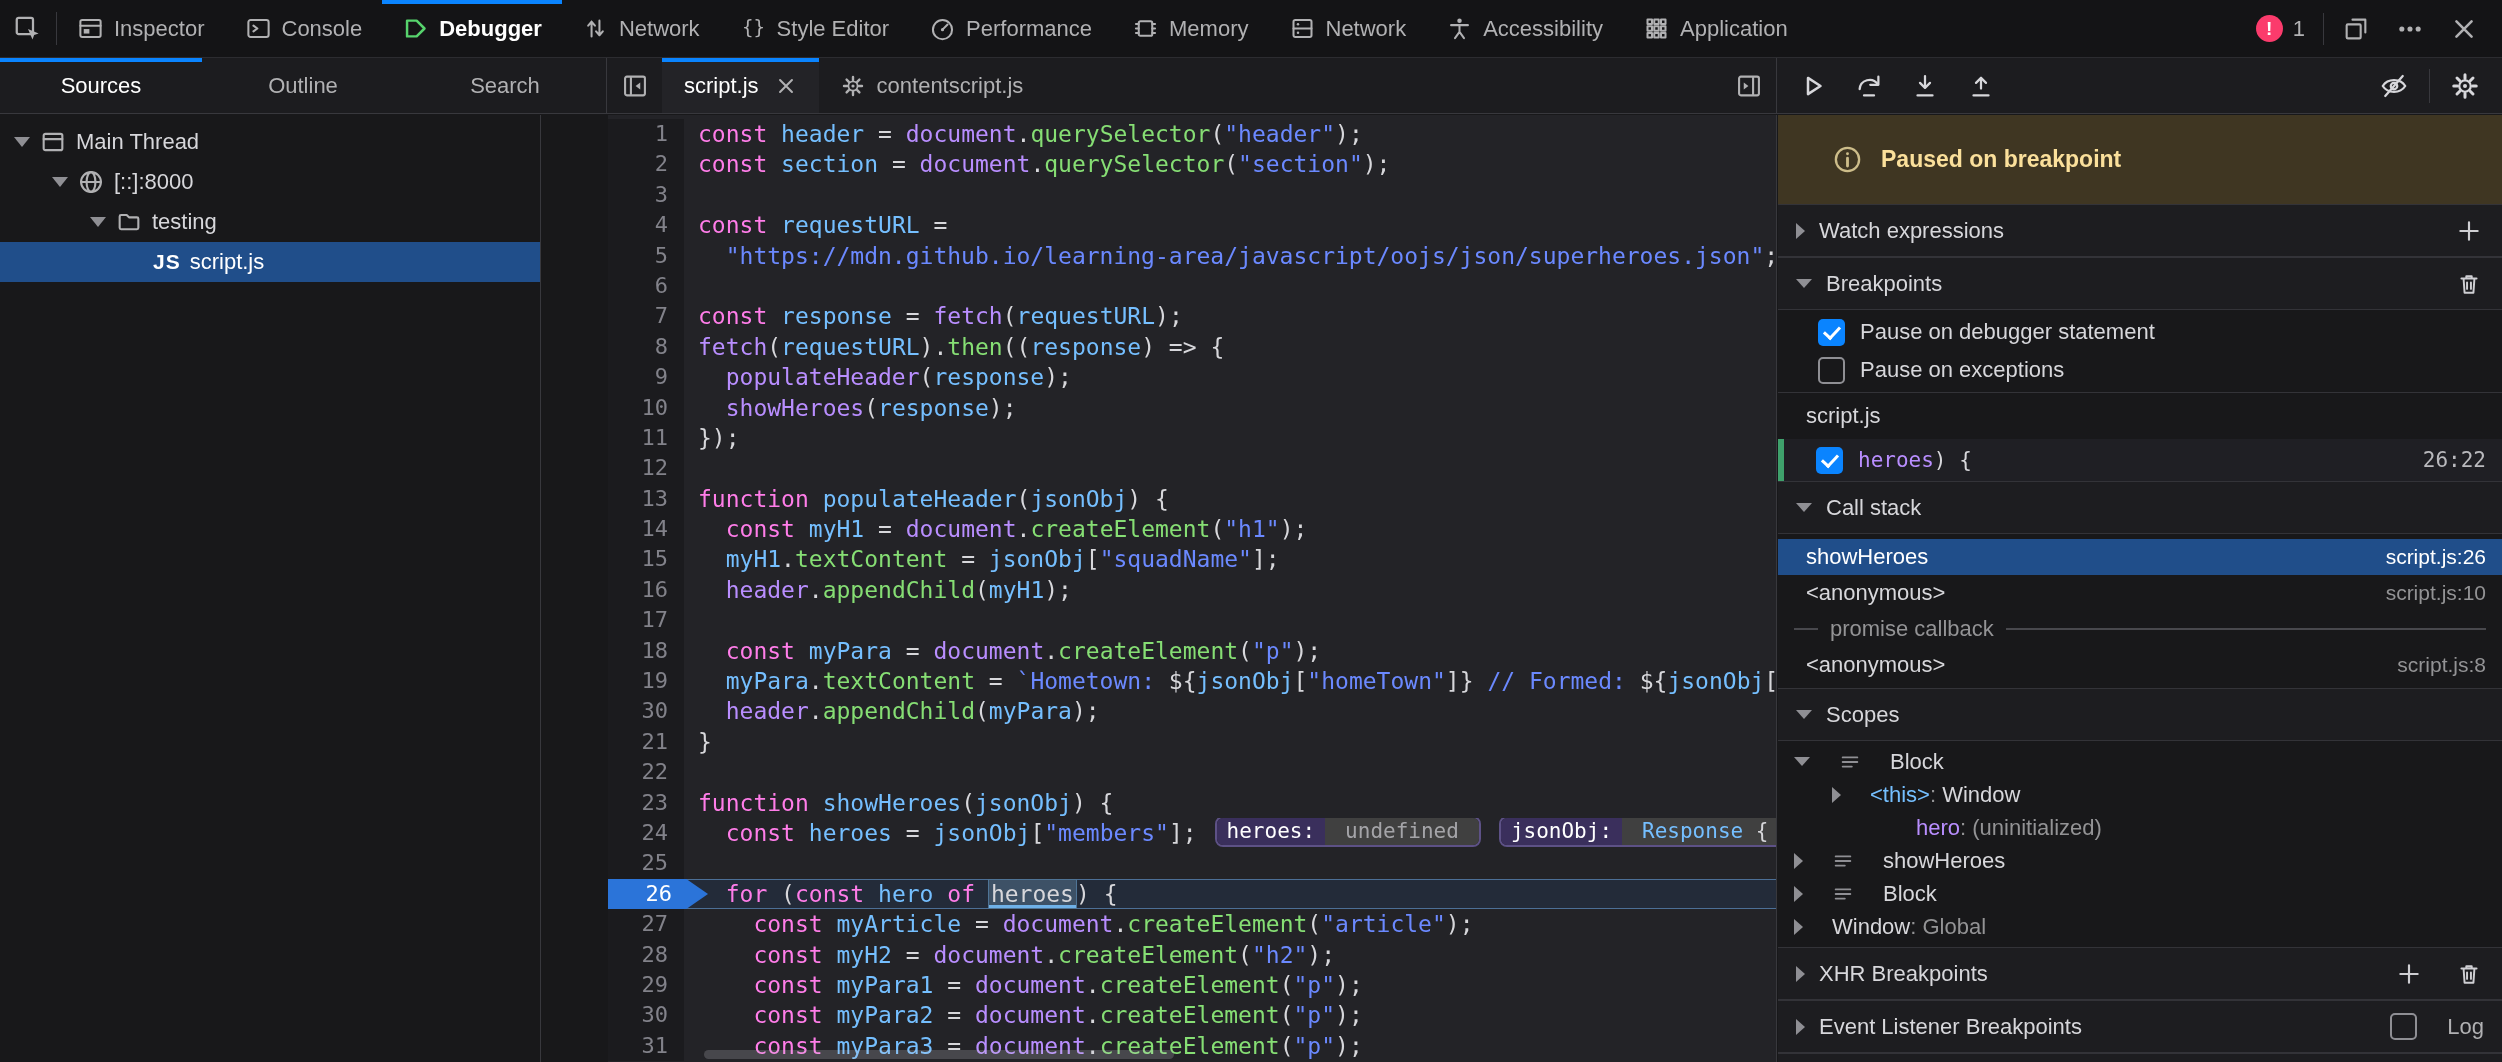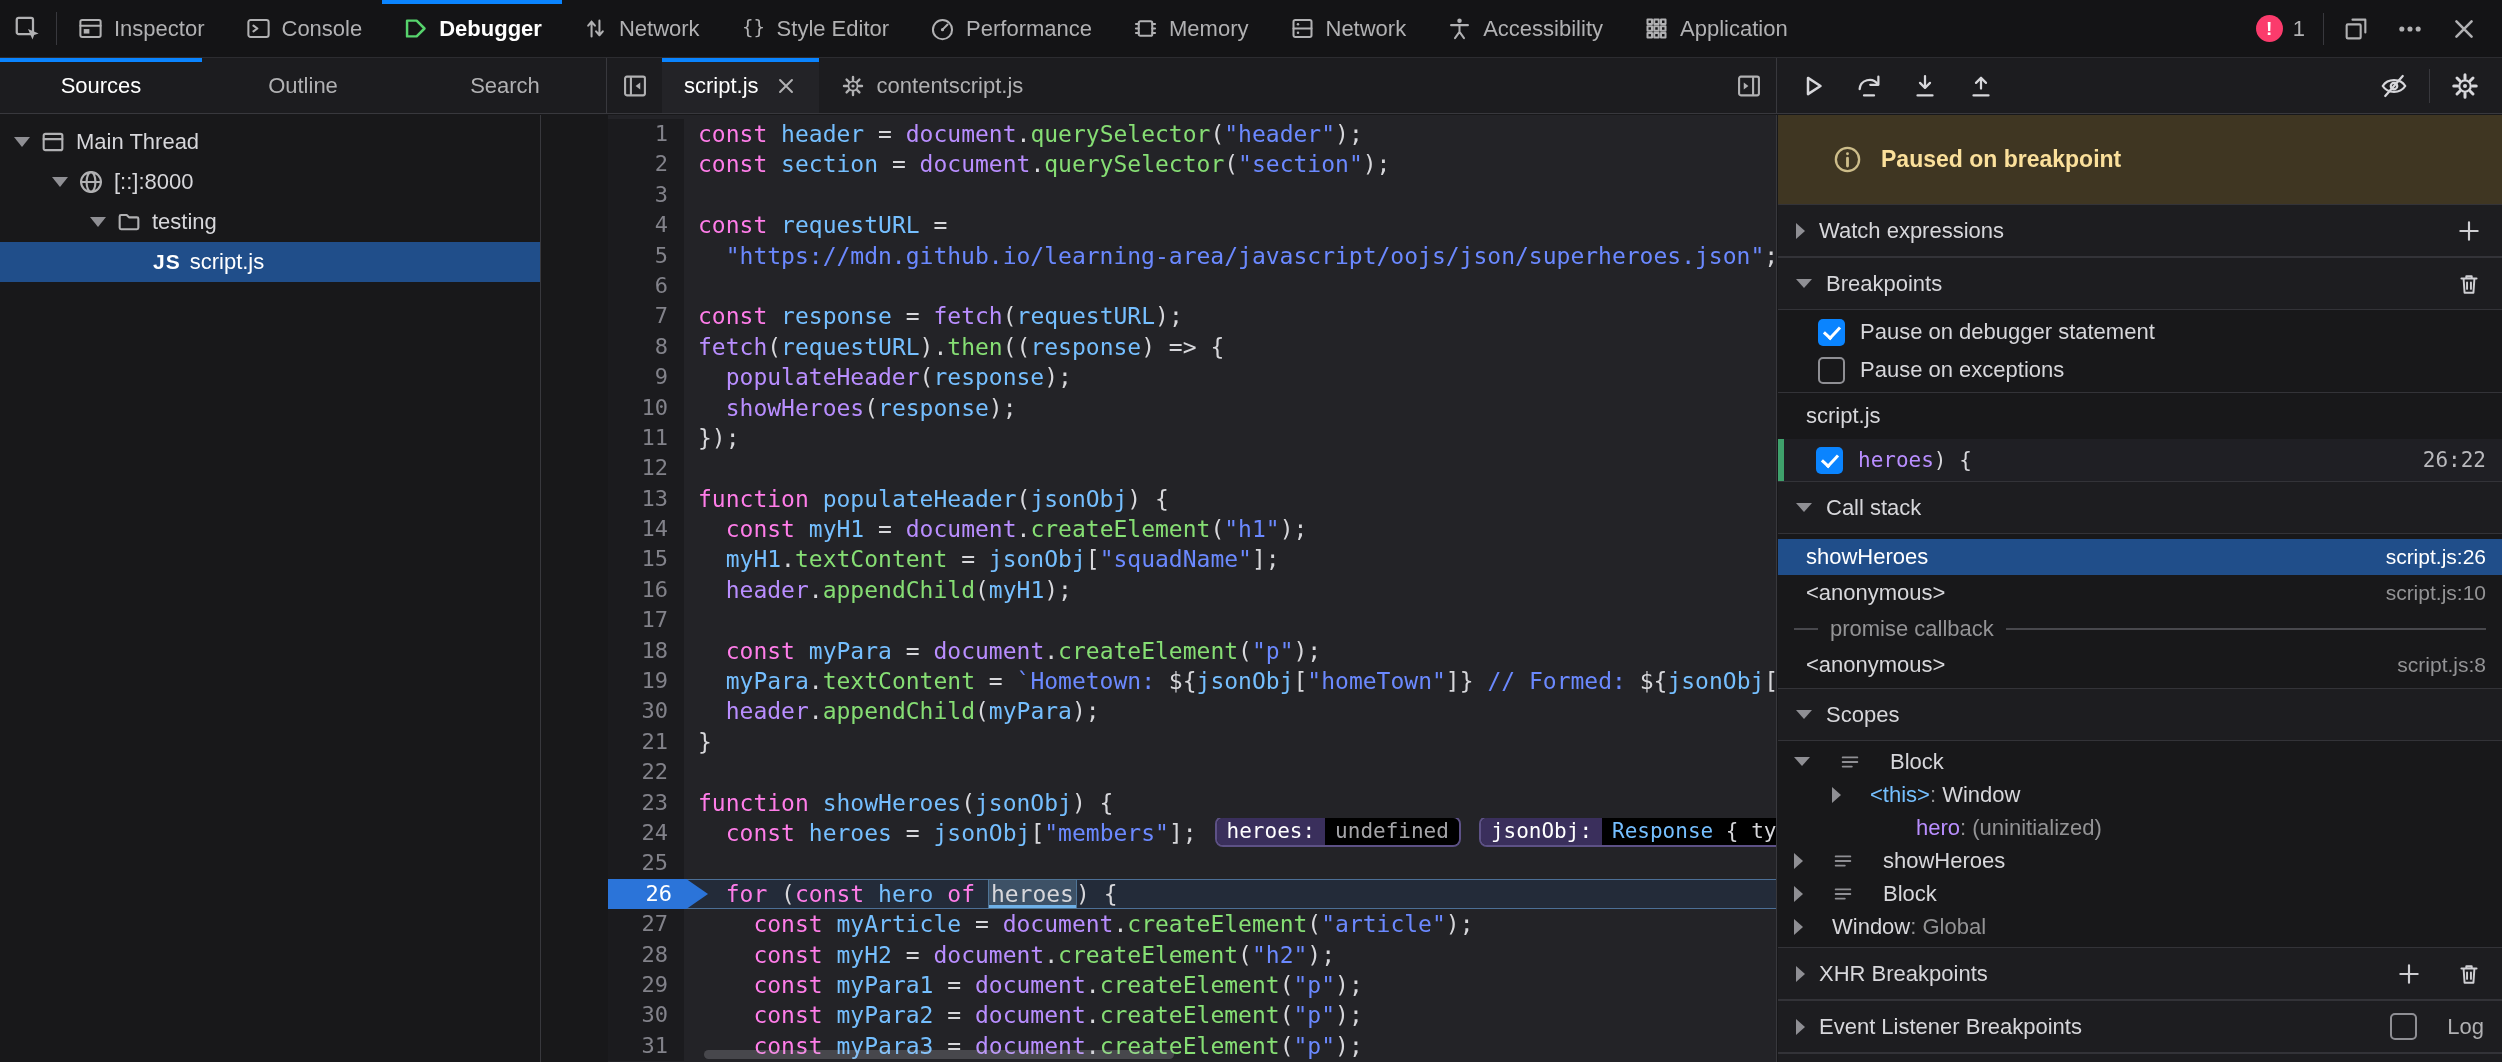--- a/index.html
+++ b/index.html
@@ -70,21 +70,21 @@
   .tok-d{color:#75bfff;}
   .tok-v{color:#b98eff;}
   .tok-p{color:#86de74;}
   .tok-s{color:#6b89ff;}
   .tok-t{color:#d7d7db;}
   .tok-u{color:#a4a4a8;}
   .tok-sel{background:#3d5166;box-shadow:inset 0 -3px 0 #6fb1e8,0 0 0 1px #4f7496;padding:1px 2px;}
   .chip{display:inline-flex;align-items:stretch;margin-left:18px;border:2px solid #5d5186;border-radius:8px;overflow:hidden;
         font-size:21px;line-height:27px;vertical-align:middle;transform:translateY(-3px);}
   .chip .lbl{background:#3a2f5c;color:#fff;padding:0 10px;}
-  .chip .val{background:#000000;padding:0 10px;white-space:pre;}
+  .chip .val{background:#404040;padding:0 20px;white-space:pre;}
   .hscroll{position:absolute;bottom:3px;left:96px;width:470px;height:9px;border-radius:5px;background:rgba(200,200,210,0.22);}
 
   
   .rpanel{position:absolute;top:115px;left:1778px;right:0;bottom:0;background:#18181a;overflow:hidden;font-size:22px;}
   .banner{height:89px;background:#3f3622;color:#fbe09b;display:flex;align-items:center;gap:18px;padding-left:54px;
           font-weight:bold;font-size:23px;}
   .banner .ic{width:31px;height:31px;color:#cdbd8a;}
   .sect-h{height:53px;display:flex;align-items:center;gap:14px;padding:0 18px;background:#1d1d20;
           border-top:1px solid #333338;border-bottom:1px solid #333338;color:#d7d7db;box-sizing:border-box;}
   .sect-h .right{margin-left:auto;display:flex;align-items:center;gap:30px;}

